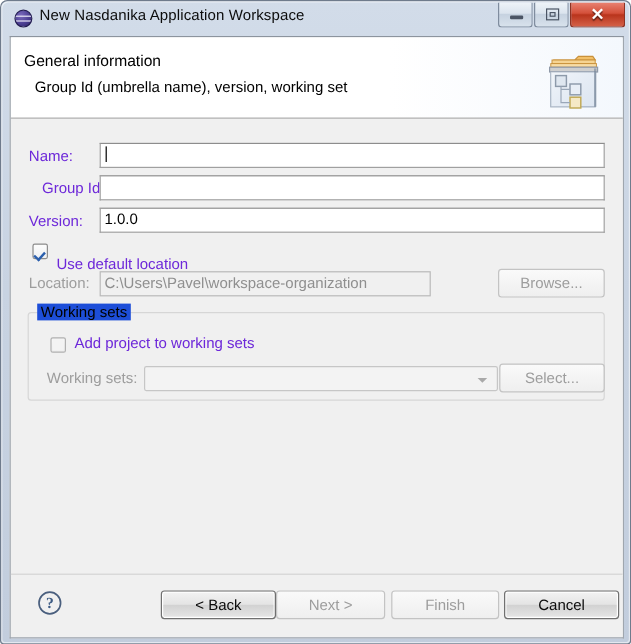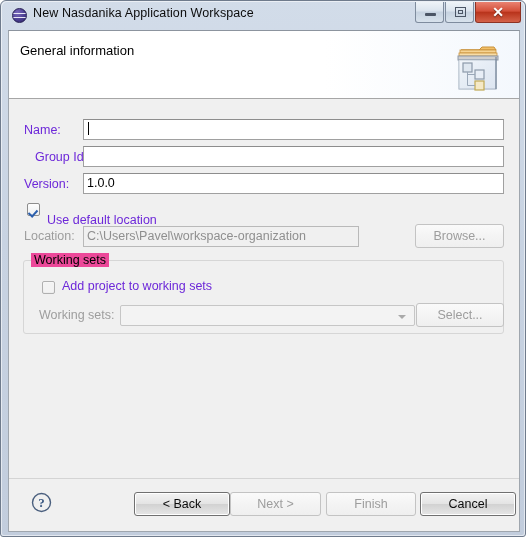--- a/index.html
+++ b/index.html
@@ -283,21 +283,21 @@
     position: absolute;
     box-sizing: border-box;
     border: 1px solid #d6d6d6;
     border-radius: 3px;
     background: transparent;
   }
   .group-title {
     position: absolute;
     top: -8px;
     left: 7px;
-    background: #ec4899;
+    background: #1d4ed8;
     padding: 0 3px;
     font-size: 12.5px;
     color: #000000;
     white-space: nowrap;
   }
 
   
   .combo {
     position: absolute;
     box-sizing: border-box;
@@ -353,20 +353,21 @@
       <div class="winbtn close">
         <span class="glyph-close">✕</span>
       </div>
     </div>
   </div>
 
   <div class="dialog">
 
     <div class="hdr">
       <div class="hdr-title">General information</div>
+      <div class="hdr-sub">Group Id (umbrella name), version, working set</div>
       <div class="hdr-img">
         <svg width="56" height="56" viewBox="0 0 56 56" xmlns="http://www.w3.org/2000/svg">
 
           <path d="M12 13 H30 L33 10 H45 L47 13 H12 Z" fill="#f2c069" stroke="#c9913a" stroke-width="1"></path>
           <rect x="11" y="13" width="36" height="3" fill="#f6d493" stroke="#c9913a" stroke-width="0.8"></rect>
           <rect x="10" y="16" width="38" height="3" fill="#f8dda6" stroke="#c9913a" stroke-width="0.8"></rect>
 
           <rect x="9" y="19" width="40" height="4" fill="#cfcfcf" stroke="#8f99a8" stroke-width="1"></rect>
           <rect x="10" y="23" width="37" height="29" fill="#e7eef7" stroke="#9aa7b8" stroke-width="1"></rect>
           <rect x="10" y="23" width="37" height="29" fill="url(#g1)" opacity="0.5"></rect>

